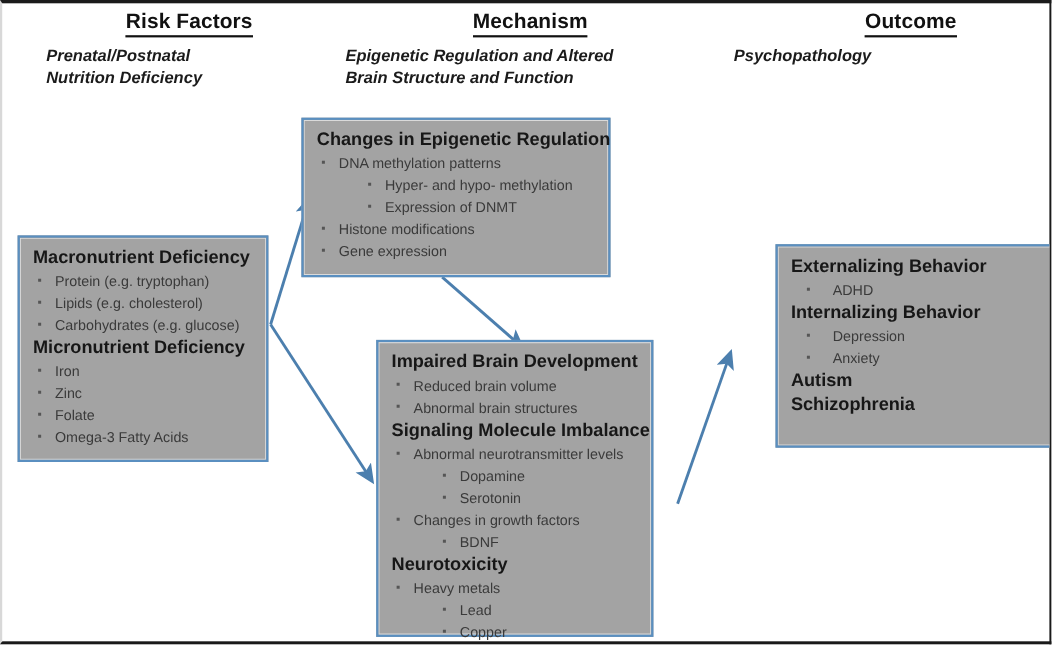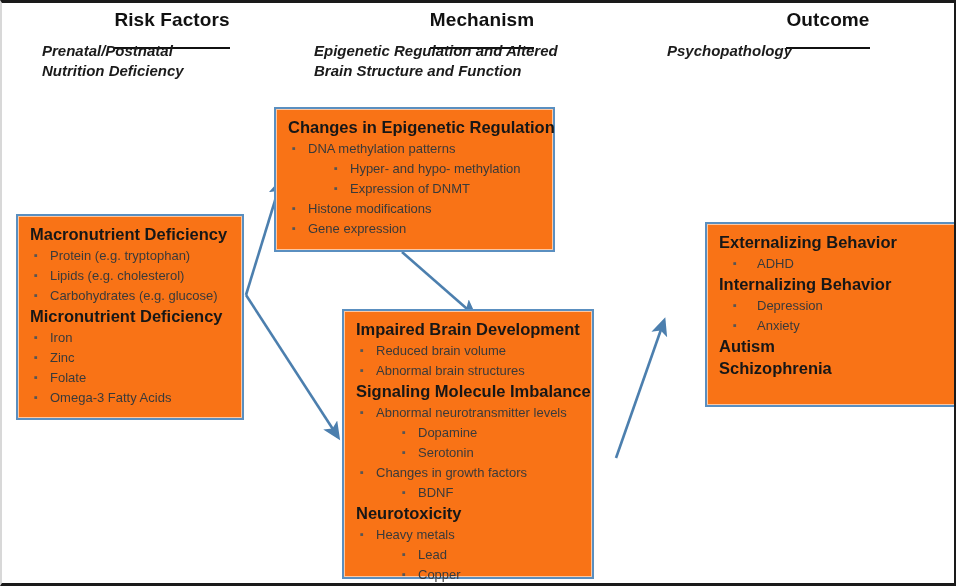--- a/index.html
+++ b/index.html
@@ -25,36 +25,36 @@
     position: absolute;
     text-align: center;
     font-weight: bold;
     font-size: 19px;
     letter-spacing: .1px;
     color: #111111;
   }
   .col-header .ttl {
     display: inline-block;
     border-bottom: 2px solid #111111;
-    padding-bottom: 16px;
+    padding-bottom: 1px;
   }
   .col-sub {
     position: absolute;
     text-align: left;
     font-style: italic;
     font-weight: bold;
     font-size: 15px;
     line-height: 20px;
     color: #1b1b1b;
   }
   .box {
     position: absolute;
     box-sizing: border-box;
     border: 2px solid #5a8fc0;
-    background: #f97316;
+    background: #a3a3a3;
     box-shadow: 0 0 0 1px rgba(255,255,255,0.6) inset;
   }
   .box-inner {
     padding: 8px 10px 6px 12px;
   }
   .hd {
     font-weight: bold;
     font-size: 16.5px;
     line-height: 21px;
     color: #171717;

